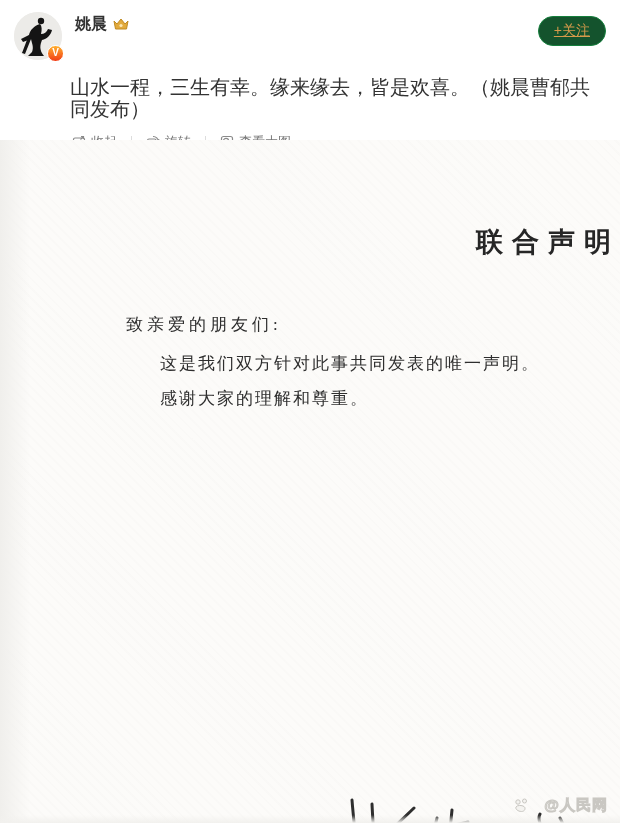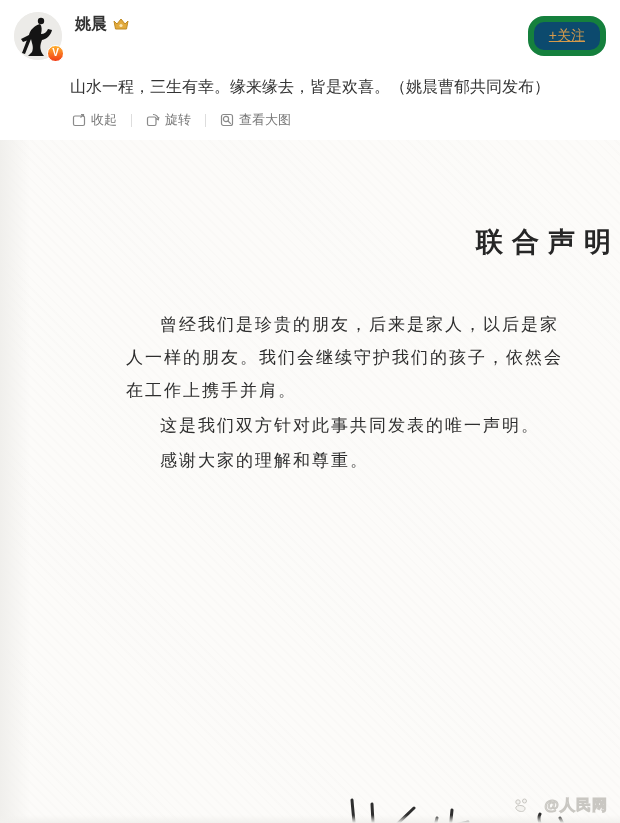--- a/index.html
+++ b/index.html
@@ -11,25 +11,25 @@
   .avatar { position:absolute; left:14px; top:12px; width:48px; height:48px; border-radius:50%;
             background:#eceae7; overflow:visible; }
   .avatar svg { border-radius:50%; display:block; }
   .v-badge { position:absolute; right:-2px; bottom:-2px; width:17px; height:17px; border-radius:50%;
              background:linear-gradient(180deg,#ffb02e,#f23c16); border:1.5px solid #fff;
              color:#fff; font-size:10px; font-weight:bold; text-align:center; line-height:14px; }
   .user-line { position:absolute; left:75px; top:14px; display:flex; align-items:center; gap:5px; }
   .username { font-size:16px; font-weight:bold; color:#333; }
   .crown-icon svg { display:block; }
   .meta { position:absolute; left:75px; top:41px; font-size:13px; color:#a89f95; letter-spacing:.2px; }
-  .follow-btn { position:absolute; right:14px; top:16px; padding:5px 15px; border:6px solid #15803d;
-                border-radius:16px; background:#0c4a6e; color:#d69a4b; font-size:14px; cursor:pointer;text-decoration:underline; }
+  .follow-btn { position:absolute; right:14px; top:16px; padding:5px 15px; border:1px solid #15803d;
+                border-radius:16px; background:#14532d; color:#d69a4b; font-size:14px; cursor:pointer;text-decoration:underline; }
 
   
-  .post-content { margin:10px 16px 0 70px; font-size:16px; color:#333; line-height:22px; }
+  .post-content { margin:10px 16px 0 70px; font-size:20px; color:#333; line-height:22px; }
 
   
   .toolbar { margin:13px 16px 0 72px; display:flex; align-items:center; font-size:13px; color:#808080; }
   .tool-item { display:flex; align-items:center; gap:5px; cursor:pointer; color:#777;justify-content:space-between; }
   .tool-item svg { display:block; }
   .tool-divider { width:1px; height:13px; background:#ddd; margin:0 14px; }
 
   
   .photo { position:absolute; left:0; right:0; top:140px; bottom:0; background:#fcfbf9;
            background-image:repeating-linear-gradient(45deg, rgba(60,55,45,0.012) 0 2px, transparent 2px 7px); }
@@ -117,21 +117,21 @@
         </svg>
       </span>
       <span>查看大图</span>
     </div>
   </div>
 
   <div class="photo">
     <div class="doc-title">联合声明</div>
 
     <div class="doc-body">
-      <p>曾经我们是珍贵的朋友，后来是家人，以后是家人一样的朋友。我们会继续守护我们的孩子，依然会在工作上携手并肩。</p>
+      <div class="doc-salutation">致亲爱的朋友们:</div>
       <p>这是我们双方针对此事共同发表的唯一声明。</p>
       <p>感谢大家的理解和尊重。</p>
     </div>
 
     <svg class="signature" width="270" height="138" viewBox="0 0 270 138">
       <g fill="none" stroke="#1d1d1d" stroke-width="3" stroke-linecap="round" stroke-linejoin="round" opacity="0.92">
 
         <path d="M112,12 L14,106"></path>
         <path d="M50,4 C52,30 56,60 58,88"></path>
         <path d="M70,8 C71,30 73,52 74,74"></path>

